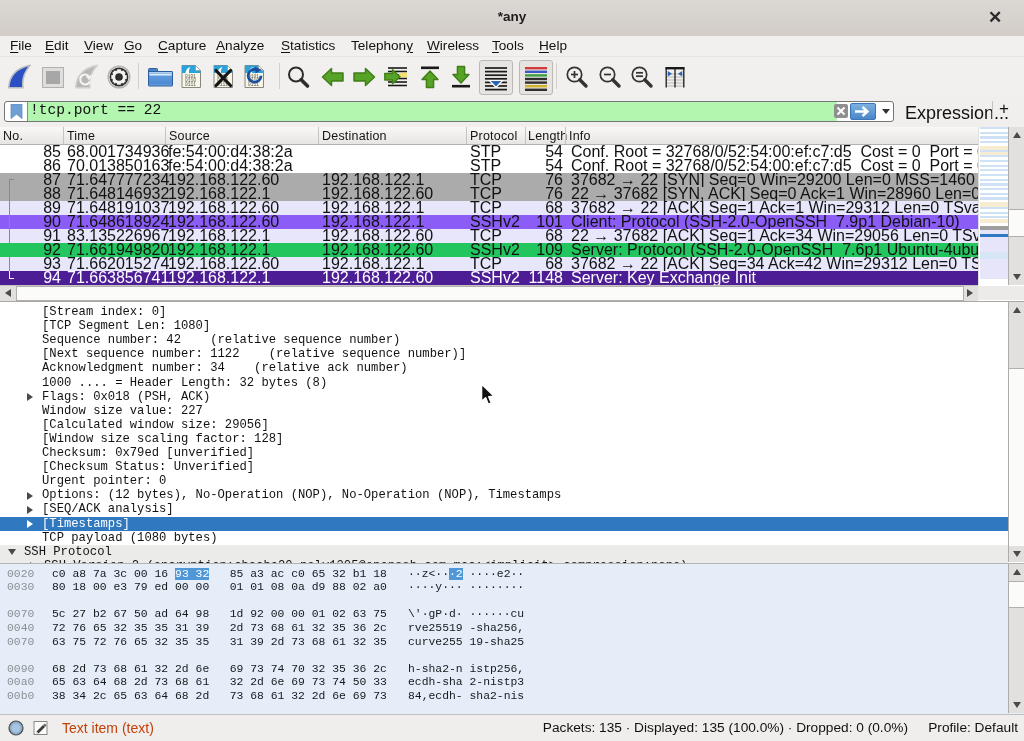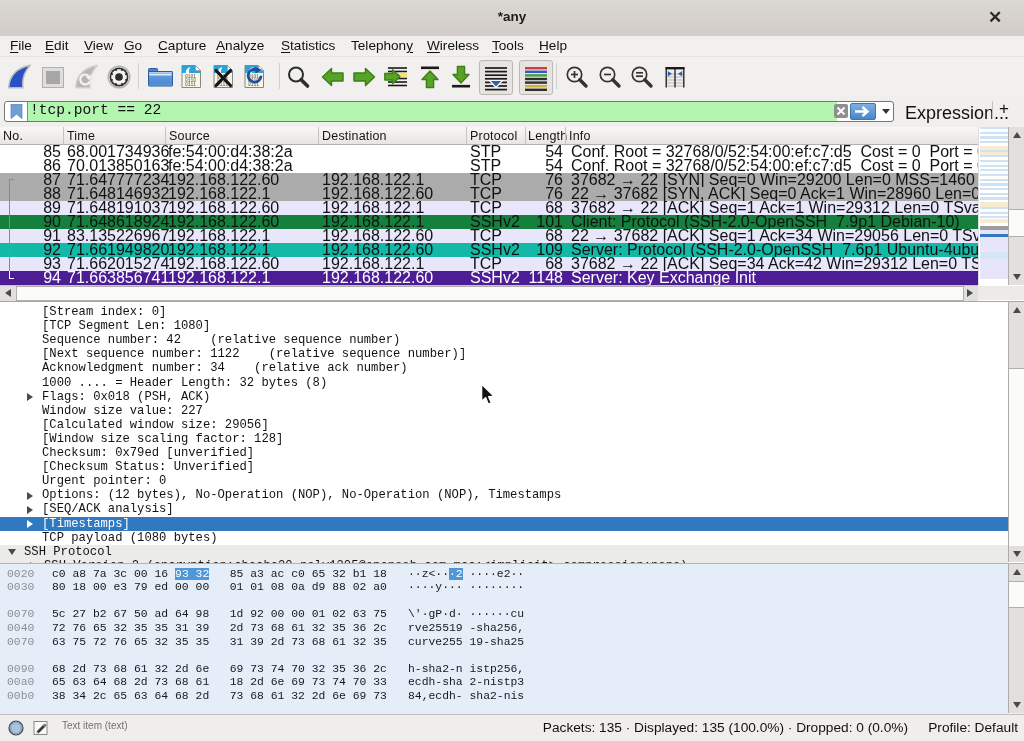--- a/index.html
+++ b/index.html
@@ -299,23 +299,23 @@
 <span class="hcol" style="left:528px">Length</span>
 <span class="hsep" style="left:565px"></span>
 <span class="hcol" style="left:569px">Info</span>
 </div>
 <div class="abs" id="plrows">
 <div class="prow" style="top:0px"><span class="c-no">85</span><span class="c-ti">68.001734936</span><span class="c-sr">fe:54:00:d4:38:2a</span><span class="c-pr">STP</span><span class="c-ln">54</span><span class="c-in">Conf. Root = 32768/0/52:54:00:ef:c7:d5  Cost = 0  Port = 0x8001</span></div>
 <div class="prow" style="top:14px"><span class="c-no">86</span><span class="c-ti">70.013850163</span><span class="c-sr">fe:54:00:d4:38:2a</span><span class="c-pr">STP</span><span class="c-ln">54</span><span class="c-in">Conf. Root = 32768/0/52:54:00:ef:c7:d5  Cost = 0  Port = 0x8001</span></div>
 <div class="prow" style="top:28px;background:#ababab"><span class="c-no">87</span><span class="c-ti">71.647777234</span><span class="c-sr">192.168.122.60</span><span class="c-ds">192.168.122.1</span><span class="c-pr">TCP</span><span class="c-ln">76</span><span class="c-in">37682 → 22 [SYN] Seq=0 Win=29200 Len=0 MSS=1460 SACK_PERM=1 TSval=271566386</span></div>
 <div class="prow" style="top:42px;background:#ababab"><span class="c-no">88</span><span class="c-ti">71.648146932</span><span class="c-sr">192.168.122.1</span><span class="c-ds">192.168.122.60</span><span class="c-pr">TCP</span><span class="c-ln">76</span><span class="c-in">22 → 37682 [SYN, ACK] Seq=0 Ack=1 Win=28960 Len=0 MSS=1460 SACK_PERM=1 TSv</span></div>
 <div class="prow" style="top:56px;background:#e7e6fb"><span class="c-no">89</span><span class="c-ti">71.648191037</span><span class="c-sr">192.168.122.60</span><span class="c-ds">192.168.122.1</span><span class="c-pr">TCP</span><span class="c-ln">68</span><span class="c-in">37682 → 22 [ACK] Seq=1 Ack=1 Win=29312 Len=0 TSval=2715663868 TSecr=364928</span></div>
-<div class="prow" style="top:70px;background:#15803d"><span class="c-no">90</span><span class="c-ti">71.648618924</span><span class="c-sr">192.168.122.60</span><span class="c-ds">192.168.122.1</span><span class="c-pr">SSHv2</span><span class="c-ln">101</span><span class="c-in">Client: Protocol (SSH-2.0-OpenSSH_7.9p1 Debian-10)</span></div>
+<div class="prow" style="top:70px;background:#8b5cf6"><span class="c-no">90</span><span class="c-ti">71.648618924</span><span class="c-sr">192.168.122.60</span><span class="c-ds">192.168.122.1</span><span class="c-pr">SSHv2</span><span class="c-ln">101</span><span class="c-in">Client: Protocol (SSH-2.0-OpenSSH_7.9p1 Debian-10)</span></div>
 <div class="prow" style="top:84px;background:#e7e6fb"><span class="c-no">91</span><span class="c-ti">83.135226967</span><span class="c-sr">192.168.122.1</span><span class="c-ds">192.168.122.60</span><span class="c-pr">TCP</span><span class="c-ln">68</span><span class="c-in">22 → 37682 [ACK] Seq=1 Ack=34 Win=29056 Len=0 TSval=3649288097 TSecr=27156</span></div>
-<div class="prow" style="top:98px;background:#14b8a6"><span class="c-no">92</span><span class="c-ti">71.661949820</span><span class="c-sr">192.168.122.1</span><span class="c-ds">192.168.122.60</span><span class="c-pr">SSHv2</span><span class="c-ln">109</span><span class="c-in">Server: Protocol (SSH-2.0-OpenSSH_7.6p1 Ubuntu-4ubuntu0.3</span></div>
+<div class="prow" style="top:98px;background:#22c55e"><span class="c-no">92</span><span class="c-ti">71.661949820</span><span class="c-sr">192.168.122.1</span><span class="c-ds">192.168.122.60</span><span class="c-pr">SSHv2</span><span class="c-ln">109</span><span class="c-in">Server: Protocol (SSH-2.0-OpenSSH_7.6p1 Ubuntu-4ubuntu0.3</span></div>
 <div class="prow" style="top:112px;background:#e7e6fb"><span class="c-no">93</span><span class="c-ti">71.662015274</span><span class="c-sr">192.168.122.60</span><span class="c-ds">192.168.122.1</span><span class="c-pr">TCP</span><span class="c-ln">68</span><span class="c-in">37682 → 22 [ACK] Seq=34 Ack=42 Win=29312 Len=0 TSval=2715663882 TSecr=3649</span></div>
 <div class="prow" style="top:126px;background:#4c1d95;color:#fff"><span class="c-no">94</span><span class="c-ti">71.663856741</span><span class="c-sr">192.168.122.1</span><span class="c-ds">192.168.122.60</span><span class="c-pr">SSHv2</span><span class="c-ln">1148</span><span class="c-in">Server: Key Exchange Init</span></div>
 <div class="abs" style="left:9px;top:34px;width:5px;height:1px;background:#7d8da0"></div>
 <div class="abs" style="left:9px;top:34px;width:1px;height:92px;background:#7d8da0"></div>
 <div class="abs" style="left:9px;top:126px;width:1px;height:8px;background:#fff"></div>
 <div class="abs" style="left:9px;top:133px;width:5px;height:1px;background:#fff"></div>
 </div>
 <div class="abs" id="minimap">
 <div class="abs" style="left:1px;top:0;width:28px;height:99px;background:repeating-linear-gradient(#cfe1f5 0 2.2px,#ffffff 2.2px 4.7px)"></div>
 <div class="abs" style="left:1px;top:19px;width:28px;height:4px;background:#f7ecd2"></div>
@@ -386,21 +386,21 @@
     </span>
 </div>
 
 <div class="abs" id="hex">
 <div class="hrow" style="top:3.5px"><span class="hoff">0020</span><span class="hhex">c0 a8 7a 3c 00 16 <span class="hl">93 32</span>   85 a3 ac c0 65 32 b1 18</span><span class="hasc">··z&lt;··<span class="hl">·2</span> ····e2··</span></div>
 <div class="hrow" style="top:17.1px"><span class="hoff">0030</span><span class="hhex">80 18 00 e3 79 ed 00 00   01 01 08 0a d9 88 02 a0</span><span class="hasc">····y··· ········</span></div>
 <div class="hrow" style="top:44.3px"><span class="hoff">0070</span><span class="hhex">5c 27 b2 67 50 ad 64 98   1d 92 00 00 01 02 63 75</span><span class="hasc">\'·gP·d· ······cu</span></div>
 <div class="hrow" style="top:57.9px"><span class="hoff">0040</span><span class="hhex">72 76 65 32 35 35 31 39   2d 73 68 61 32 35 36 2c</span><span class="hasc">rve25519 -sha256,</span></div>
 <div class="hrow" style="top:71.5px"><span class="hoff">0070</span><span class="hhex">63 75 72 76 65 32 35 35   31 39 2d 73 68 61 32 35</span><span class="hasc">curve255 19-sha25</span></div>
 <div class="hrow" style="top:98.7px"><span class="hoff">0090</span><span class="hhex">68 2d 73 68 61 32 2d 6e   69 73 74 70 32 35 36 2c</span><span class="hasc">h-sha2-n istp256,</span></div>
-<div class="hrow" style="top:112.3px"><span class="hoff">00a0</span><span class="hhex">65 63 64 68 2d 73 68 61   18 2d 6e 69 73 74 70 33</span><span class="hasc">ecdh-sha 2-nistp3</span></div>
+<div class="hrow" style="top:112.3px"><span class="hoff">00a0</span><span class="hhex">65 63 64 68 2d 73 68 61   32 2d 6e 69 73 74 50 33</span><span class="hasc">ecdh-sha 2-nistp3</span></div>
 <div class="hrow" style="top:125.9px"><span class="hoff">00b0</span><span class="hhex">38 34 2c 65 63 64 68 2d   73 68 61 32 2d 6e 69 73</span><span class="hasc">84,ecdh- sha2-nis</span></div>
 </div>
 <div class="abs sb" id="hvsb" style="left:1008px;top:564px;height:149px;">
   <span class="sbbtn" style="top:0">
       <span class="tri-u"></span>
     </span>
   <span class="thumb" style="top:17px;height:25px;"></span>
   <span class="sbbtn" style="top:133px">
       <span class="tri-d"></span>
     </span>
@@ -410,19 +410,19 @@
 <svg class="abs" style="left:8px;top:5px" width="16" height="16">
       <circle cx="8" cy="8" r="7" fill="#8caccc" stroke="#4a4a4a" stroke-width="1.2"></circle>
       <circle cx="8" cy="8" r="4.5" fill="#a8c4e0" stroke="none"></circle>
     </svg>
 <svg class="abs" style="left:33px;top:5px" width="16" height="16">
       <rect x="1" y="1.5" width="13" height="13" fill="#fbfbf8" stroke="#8a8884" stroke-width="1"></rect>
       <path d="M3.5 11.5 L10 5 L12 7 L5.5 13.5 Z" fill="#3c3c3c"></path>
       <path d="M10 5 L12 3.5 L13.5 5.5 L12 7 Z" fill="#6a6a6a"></path>
       <path d="M3.5 11.5 L5.5 13.5 L3 14 Z" fill="#d0d0c8"></path>
     </svg>
-<span class="abs" style="left:62px;top:5px;font-size:10px;color:#737373">Text item (text)</span>
+<span class="abs" style="left:62px;top:5px;font-size:14px;color:#c2410c">Text item (text)</span>
 <span class="abs" style="right:116px;top:5px;font-size:13.7px;color:#111">Packets: 135 · Displayed: 135 (100.0%) · Dropped: 0 (0.0%)</span>
 <span class="abs" style="right:6px;top:5px;font-size:13.7px;color:#111">Profile: Default</span>
 </div>
 <svg class="abs" style="left:479px;top:383px" width="18" height="24" viewBox="0 0 18 24">
     <path d="M2.5 1 L2.5 18.5 L6.6 14.8 L9.2 21.3 L12.4 20 L9.8 13.7 L15.4 13.4 Z" fill="#111" stroke="#fff" stroke-width="1.6" stroke-linejoin="round"></path>
   </svg>
 
 </body></html>

